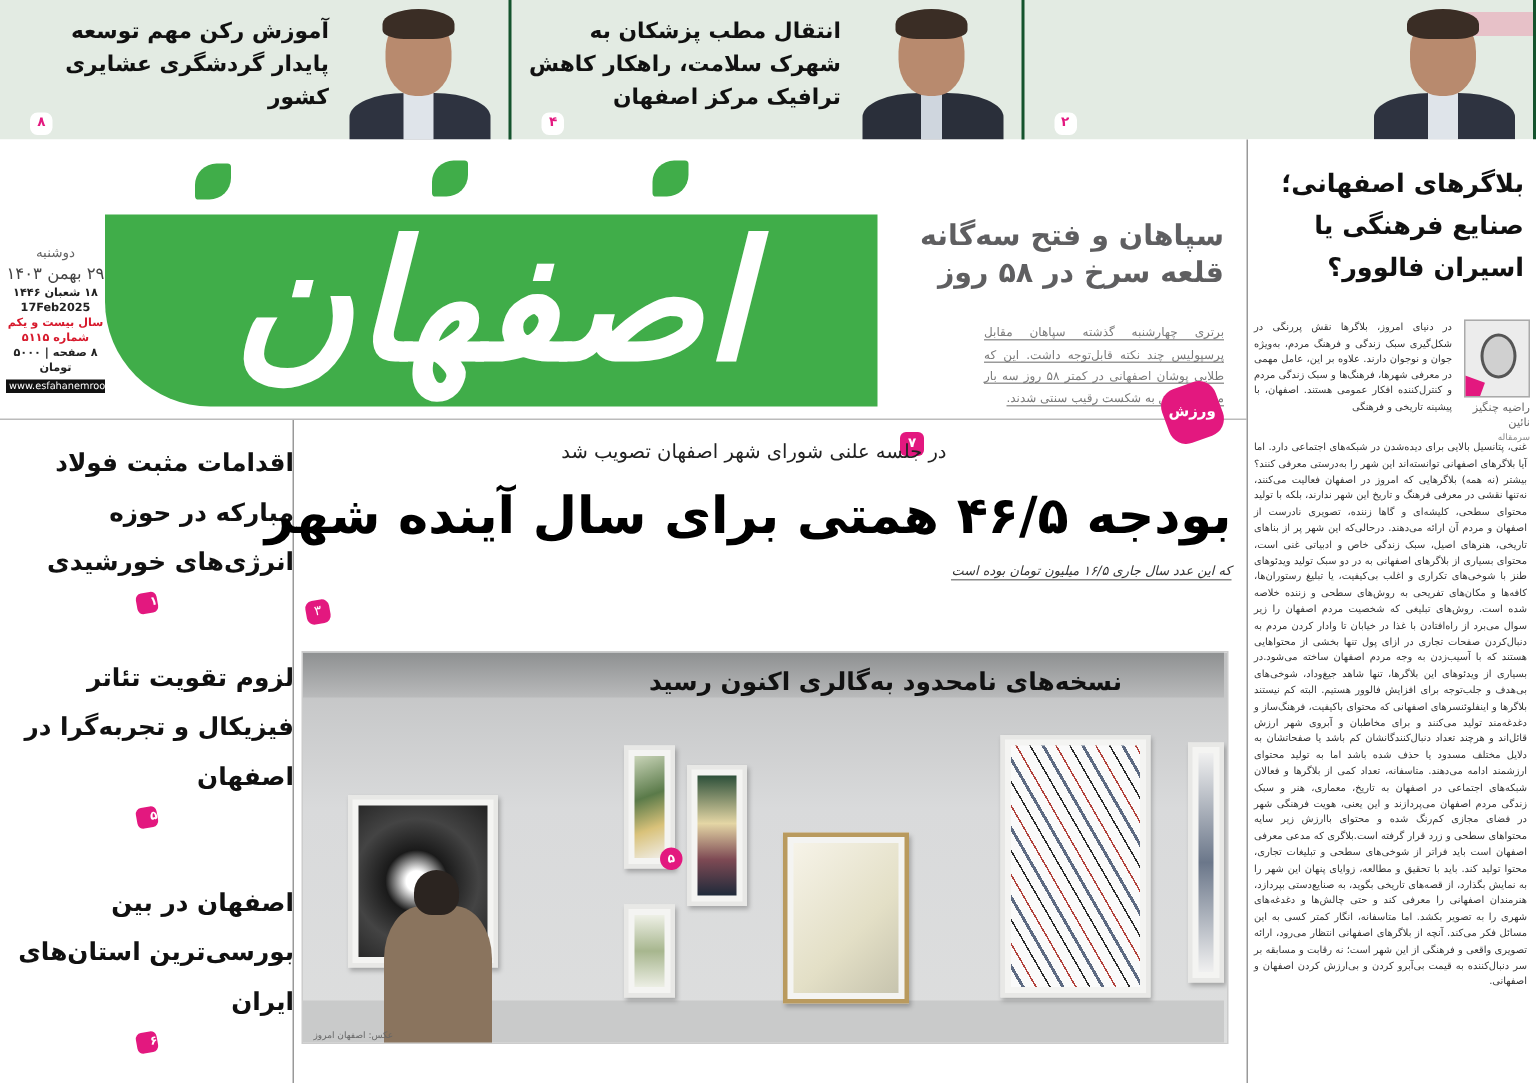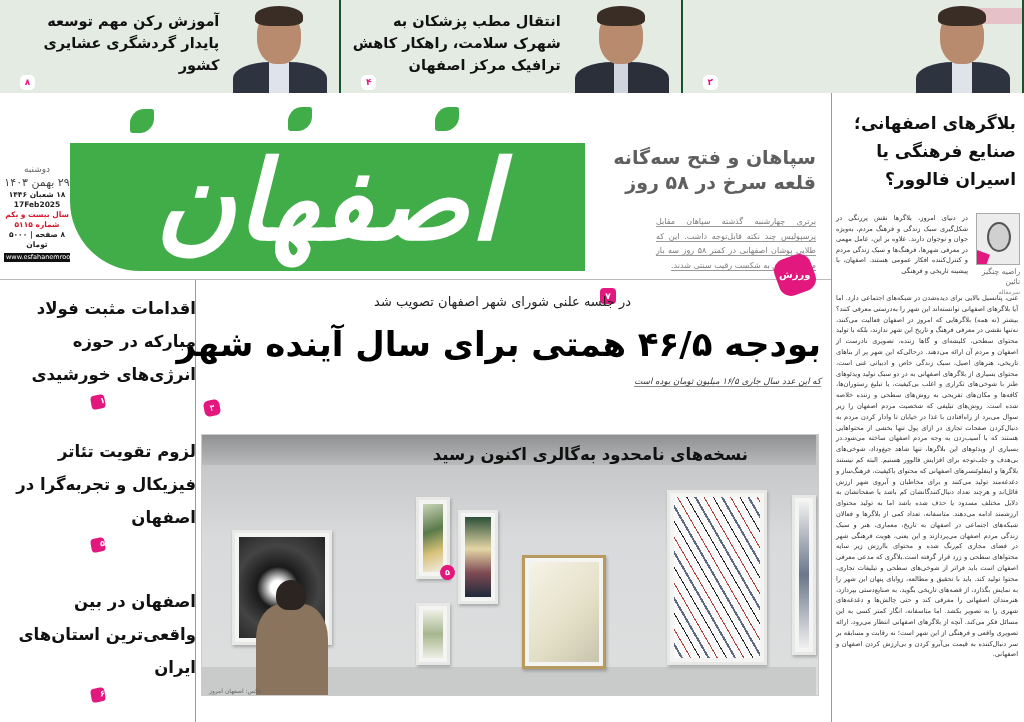--- a/index.html
+++ b/index.html
@@ -161,21 +161,21 @@
 <div class="leftcol">
   <div class="litem" style="top:12px;">
     <div>اقدامات مثبت فولاد مبارکه در حوزه انرژی‌های خورشیدی</div>
     <span class="pnum">۱</span>
   </div>
   <div class="litem" style="top:155px;">
     <div>لزوم تقویت تئاتر فیزیکال و تجربه‌گرا در اصفهان</div>
     <span class="pnum">۵</span>
   </div>
   <div class="litem" style="top:305px;">
-    <div>اصفهان در بین واقعی‌ترین استان‌های ایران</div>
+    <div>اصفهان در بین بورسی‌ترین استان‌های ایران</div>
     <span class="pnum">۶</span>
   </div>
 </div>
 
 <div class="center">
   <div class="kicker">در جلسه علنی شورای شهر اصفهان تصویب شد</div>
   <div class="main-hl">بودجه ۴۶/۵ همتی برای سال آینده شهر</div>
   <div class="lead">
     <div style="padding-right:0;"><span>که این عدد سال جاری ۱۶/۵ میلیون تومان بوده است</span></div>
   </div>

